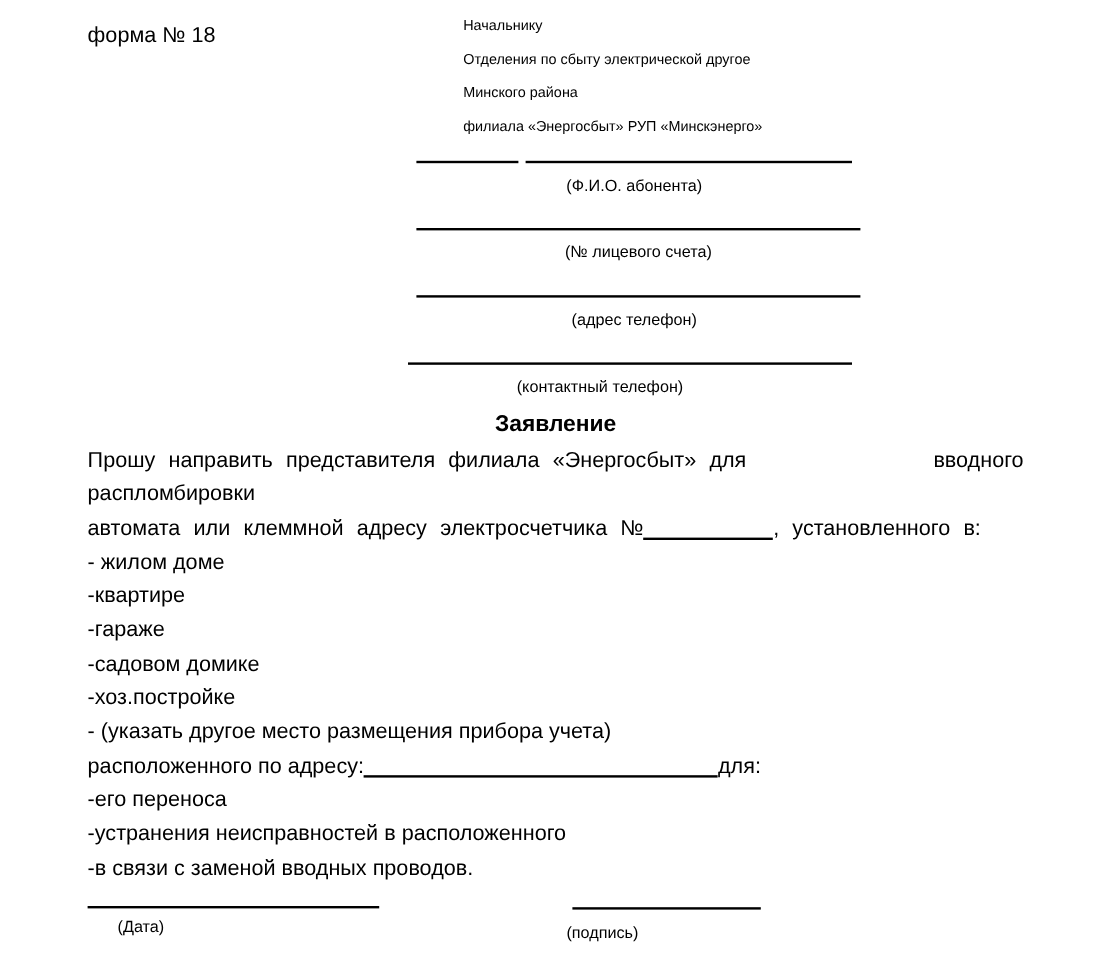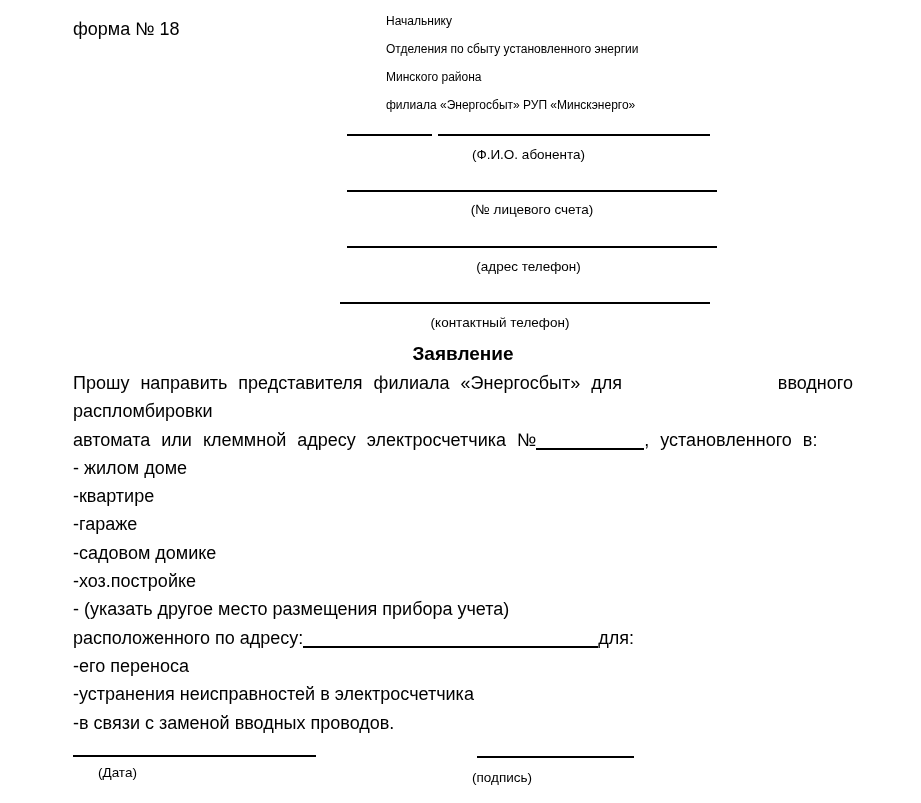--- a/index.html
+++ b/index.html
@@ -58,21 +58,21 @@
 </style>
 </head>
 <body>
 
 <div id="page">
 
   <div id="form-label">форма № 18</div>
 
   <div id="addressee">
     <div>Начальнику</div>
-    <div>Отделения по сбыту установленного энергии</div>
+    <div>Отделения по сбыту электрической другое</div>
     <div>Минского района</div>
     <div>филиала «Энергосбыт» РУП «Минскэнерго»</div>
   </div>
 
   <div id="fio-line-short" class="fline"></div>
   <div id="fio-line-long" class="fline"></div>
   <div id="fio-label" class="flabel">(Ф.И.О. абонента)</div>
 
   <div id="account-line" class="fline"></div>
   <div id="account-label" class="flabel">(№ лицевого счета)</div>
@@ -96,21 +96,21 @@
     <div>- жилом доме</div>
     <div>-квартире</div>
     <div>-гараже</div>
     <div>-садовом домике</div>
     <div>-хоз.постройке</div>
     <div>- (указать другое место размещения прибора учета)</div>
     <div>
       <span>расположенного по адресу:</span><span id="address-fill-blank" class="blank"></span><span>для:</span>
     </div>
     <div>-его переноса</div>
-    <div>-устранения неисправностей в электросчетчика</div>
+    <div>-устранения неисправностей в расположенного</div>
     <div>-в связи с заменой вводных проводов.</div>
   </div>
 
   <div id="date-line" class="fline"></div>
   <div id="date-label" class="flabel">(Дата)</div>
 
   <div id="signature-line" class="fline"></div>
   <div id="signature-label" class="flabel">(подпись)</div>
 
 </div>

